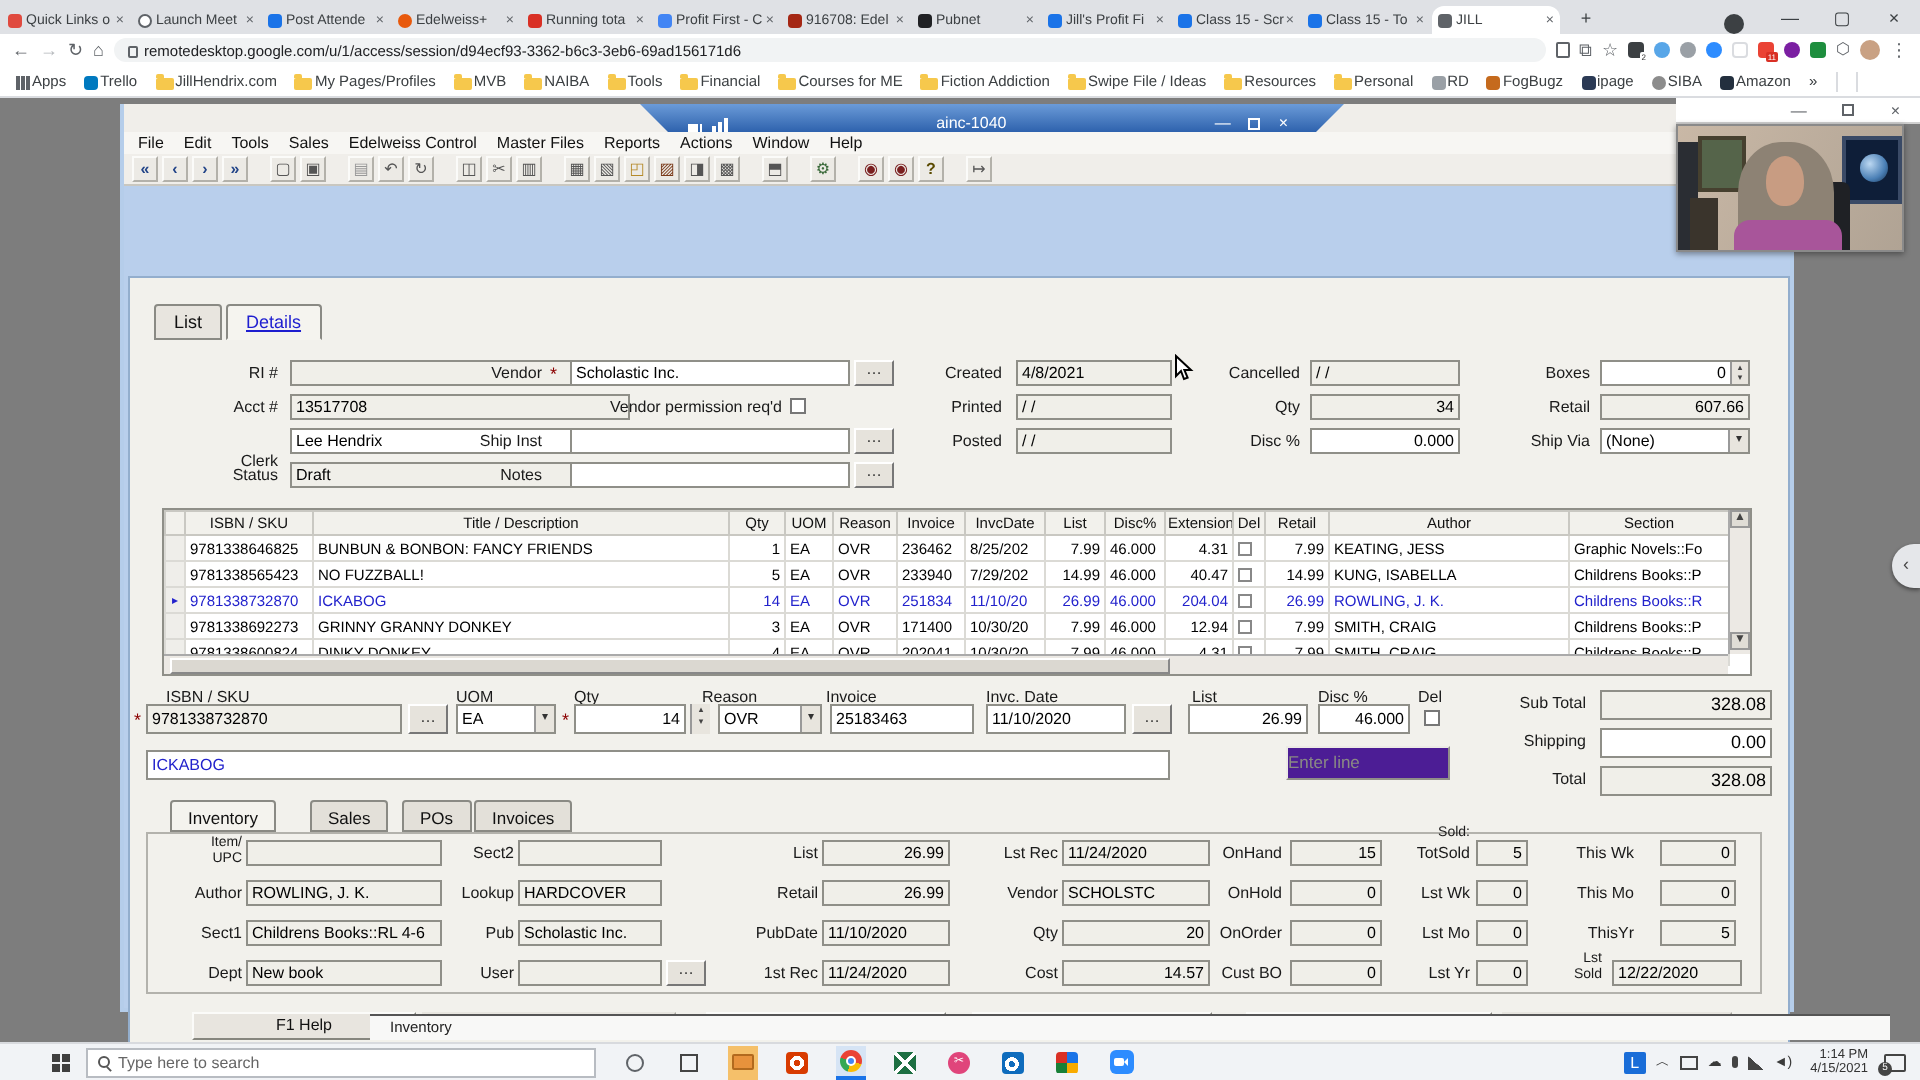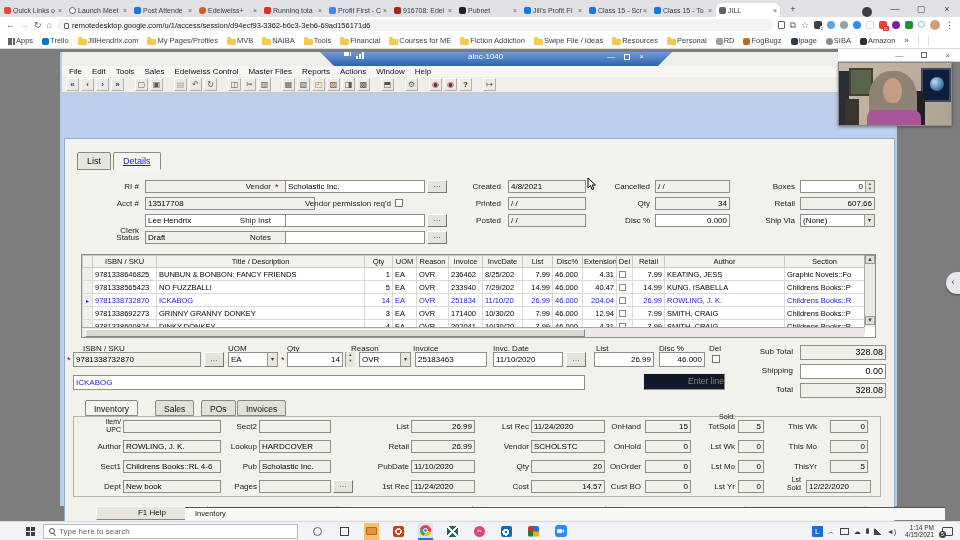--- a/index.html
+++ b/index.html
@@ -22,21 +22,21 @@
 .bmbar{position:absolute;left:0;top:33px;width:960px;height:16px;background:#fff;border-bottom:1px solid #dadce0;display:flex;align-items:center;gap:9px;padding:0 8px;font-size:7.5px;color:#3c4043;overflow:hidden;white-space:nowrap}
 .bm{display:flex;align-items:flex-end;gap:1px}
 .bmf{width:9px;height:6px;background:#f6c84c;border-radius:1px;position:relative}
 .bmf::before{content:"";position:absolute;left:0;top:-2px;width:4px;height:2px;background:#f6c84c;border-radius:1px 1px 0 0}
 .site{width:7px;height:7px;border-radius:2px}
 
 .desktop{position:absolute;left:0;top:49px;width:960px;height:472px;background:#7d7d7d}
 .appwin{position:absolute;left:60px;top:3px;width:837px;height:454px;background:#f0eeea;border:2px solid #b5cdea;border-top:none}
 .apptitle{position:absolute;left:0;top:0;width:100%;height:14px;background:linear-gradient(#fcfcfa,#e9e7e1);display:flex;align-items:center;gap:18px;padding:0 5px;font-size:8px;color:#222;border-bottom:1px solid #cfcdc6}
 .aico{width:8px;height:8px;background:#cc3b2f;border-radius:1px;flex:0 0 auto}
-.bluebar{position:absolute;left:258px;top:0;width:352px;height:14px;background:linear-gradient(180deg,#6b9bd8,#2e62ad);clip-path:polygon(0 0,100% 0,calc(100% - 14px) 100%,14px 100%);display:flex;align-items:flex-start;color:#fff;font-size:8px;padding:0 24px;z-index:5}
+.bluebar{position:absolute;left:258px;top:0;width:352px;height:14px;background:linear-gradient(180deg,#6b9bd8,#2e62ad);clip-path:polygon(0 0,100% 0,calc(100% - 14px) 100%,14px 100%);display:flex;align-items:flex-end;color:#fff;font-size:8px;padding:0 24px;z-index:5}
 .sigbar{display:flex;align-items:flex-end;gap:1px;margin-left:5px}
 .sigbar span{width:2px;background:#fff}
 .menubar{position:absolute;left:0;top:14px;width:100%;height:11px;background:#f7f6f3;display:flex;gap:10px;align-items:center;padding:0 7px;font-size:8px;color:#111}
 .toolbar{position:absolute;left:0;top:25px;width:100%;height:16px;background:#f0eeea;border-bottom:1px solid #c9c7c0;display:flex;align-items:center;gap:2px;padding:0 4px}
 .tbi{width:13px;height:13px;font-size:8px;line-height:11px;text-align:center;color:#555;background:#eceae5;border:1px solid;border-color:#fbfbf9 #b3b1aa #b3b1aa #fbfbf9}
 .tsp{width:7px}
 .mdi{position:absolute;left:0;top:41px;right:0;bottom:0;background:#b9cfec}
 
 .child{position:absolute;left:2px;top:45px;width:831px;height:407px;background:#f2f1ec;border:1px solid #93aecd}
 .ctitle{position:absolute;left:0;top:0;width:100%;height:12px;background:linear-gradient(#eef3fb,#d7e4f6);display:flex;align-items:center;gap:4px;padding:0 4px;font-size:7.5px;color:#1a2a44;border-bottom:1px solid #b9c9de}
@@ -65,21 +65,21 @@
 .vsb{position:absolute;right:0;top:0;width:11px;height:72px;background:#ece9e4;border-left:1px solid #aaa;font-size:6px;text-align:center;color:#444}
 .hsb{position:absolute;left:0;top:72px;height:11px;width:782px;background:#ece9e4;border-top:1px solid #aaa}
 .hthumb{position:absolute;left:3px;top:1px;width:500px;height:8px;background:#dbd8d1;border:1px solid;border-color:#fff #888 #888 #fff}
 .sbb{display:block;height:9px;background:#e0ddd6;border:1px solid #999;line-height:7px}
 
 .stab{position:absolute;top:261px;height:16px;padding:3px 8px;font-size:8.5px;color:#111;background:#e3e0d9;border:1px solid #8a8a84;border-radius:2px 2px 0 0}
 .stab.on{background:#f4f3ee}
 .invbox{position:absolute;left:8px;top:277px;width:808px;height:81px;border:1px solid #b3b2ac;background:#f2f1ec}
 .fkey{position:absolute;height:14px;background:#e8e5df;border:1px solid;border-color:#fbfbf9 #86867e #86867e #fbfbf9;font-size:8px;text-align:center;line-height:12px;color:#111}
 .fkey.dis{background:#d9d6d0;color:#98978f;border-color:#e8e6e0 #a8a7a0 #a8a7a0 #e8e6e0}
-.entbtn{position:absolute;left:578px;top:234px;width:82px;height:17px;background:#0f172a;border:1px solid;border-color:#eceae5 #908f88 #908f88 #eceae5;color:#8a8a84;font-size:8.5px;text-align:right;line-height:15px}
+.entbtn{position:absolute;left:578px;top:234px;width:82px;height:17px;background:#4c1d95;border:1px solid;border-color:#eceae5 #908f88 #908f88 #eceae5;color:#8a8a84;font-size:8.5px;text-align:left;line-height:15px}
 
 .statusbar{position:absolute;left:185px;top:458px;width:760px;height:13px;background:#f8f8f7;border-top:1px solid #555;font-size:7.5px;color:#222;line-height:12px;padding-left:10px}
 .taskbar{position:absolute;left:0;top:521px;width:960px;height:19px;background:#f1f3f6;border-top:1px solid #d8dade;display:flex;align-items:center;padding:0 4px}
 .winlogo{width:9px;height:9px;margin:0 8px 0 22px;background:linear-gradient(to right,transparent 4px,#f1f3f6 4px,#f1f3f6 5px,transparent 5px),linear-gradient(to bottom,transparent 4px,#f1f3f6 4px,#f1f3f6 5px,transparent 5px),#3f3f3f}
 .tsearch{width:255px;height:15px;background:#fff;border:1px solid #b8bcc2;display:flex;align-items:center;gap:4px;padding:0 5px;font-size:8px;color:#666}
 .mag{width:6px;height:6px;border:1px solid #555;border-radius:50%;position:relative;flex:0 0 auto}
 .mag::after{content:"";position:absolute;right:-2px;bottom:-2px;width:3px;height:1px;background:#555;transform:rotate(45deg)}
 .tico{margin-left:12px;display:flex;align-items:center;justify-content:center;width:15px;height:17px;position:relative}
 .tray{margin-left:auto;display:flex;align-items:center;gap:5px}
 .tri{font-size:7px;color:#3a3a3a;line-height:9px}
@@ -642,21 +642,21 @@
           <span class="fl" style="left:150px;top:281px;width:42px">Sect2</span>
           <div class="ff" style="left:194px;top:281px;width:72px"></div>
           <span class="fl" style="left:150px;top:301px;width:42px">Lookup</span>
           <div class="ff" style="left:194px;top:301px;width:72px">
               <span class="val">HARDCOVER</span>
             </div>
           <span class="fl" style="left:150px;top:321px;width:42px">Pub</span>
           <div class="ff" style="left:194px;top:321px;width:72px">
               <span class="val">Scholastic Inc.</span>
             </div>
-          <span class="fl" style="left:150px;top:341px;width:42px">Pages</span>
+          <span class="fl" style="left:150px;top:341px;width:42px">User</span>
           <div class="ff" style="left:194px;top:341px;width:72px"></div>
           <div class="d3" style="left:268px;top:341px">…</div>
 
           <span class="fl" style="left:294px;top:281px;width:50px">List</span>
           <div class="ff num" style="left:346px;top:281px;width:64px">
               <span class="val">26.99</span>
             </div>
           <span class="fl" style="left:294px;top:301px;width:50px">Retail</span>
           <div class="ff num" style="left:346px;top:301px;width:64px">
               <span class="val">26.99</span>

